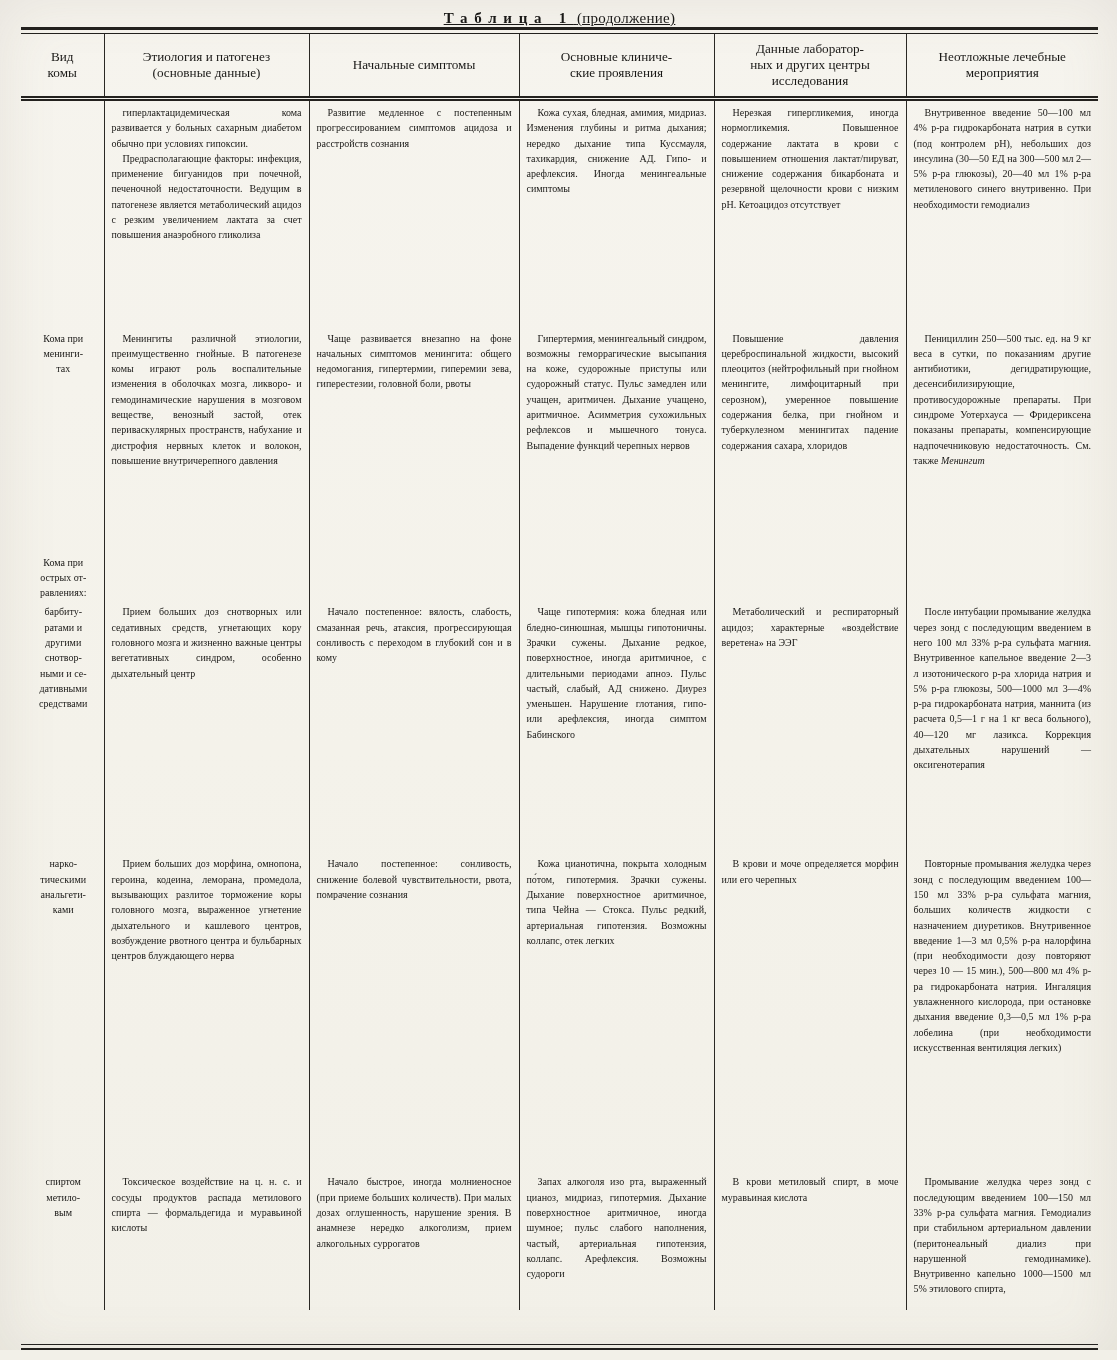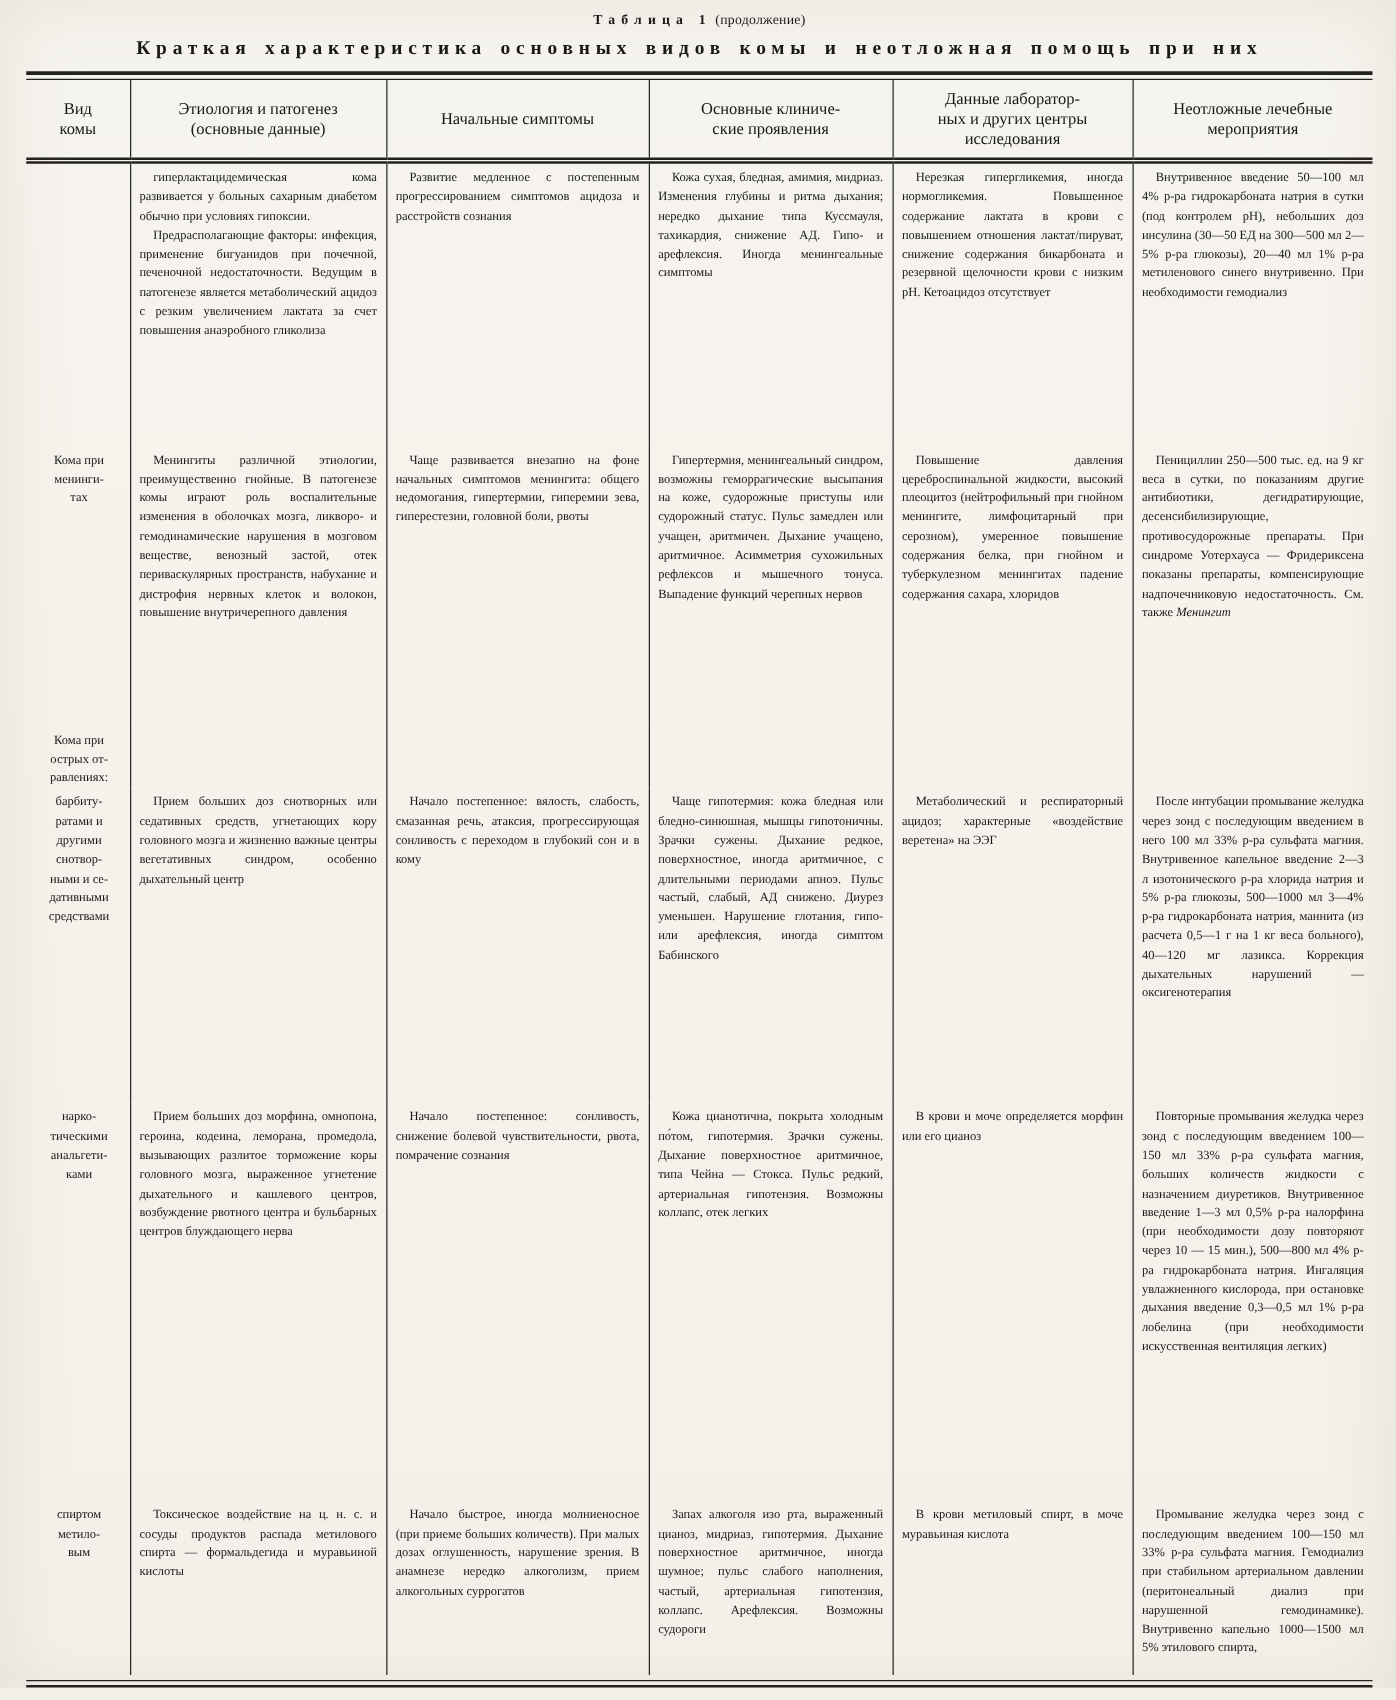--- a/index.html
+++ b/index.html
@@ -9,21 +9,21 @@
     margin:0 auto;
     background:#f5f3ec;
     background-image:linear-gradient(180deg,#f6f4ee 0%,#f4f2ea 55%,#f2f0e8 100%);
     box-shadow:inset 0 0 60px rgba(120,110,90,.12);
     overflow:hidden;
     font-family:"Liberation Serif","DejaVu Serif",serif;
     color:#191816;
     box-sizing:border-box;
     padding:8px 19px 0 21px;
   }
-  .caption{ text-align:center; font-size:11px; margin-top:2px; }
+  .caption{ text-align:center; font-size:15px; margin-top:2px;text-decoration:underline; }
   .caption .tword{ font-weight:bold; letter-spacing:.45em; }
   .caption .tnote{ letter-spacing:.02em; }
   .subtitle{
     text-align:center; font-weight:bold; font-size:15.5px;
     letter-spacing:.3em; word-spacing:.15em; white-space:nowrap;
     margin:8px 0 9px 0;
   }
   .rule-top{ height:3px; border-top:3px solid #23211e; border-bottom:1px solid #23211e; }
   table.koma{
     width:100%; border-collapse:collapse; table-layout:fixed;
@@ -63,21 +63,20 @@
 </head>
 <body>
 
 <div class="page">
 
   <div class="caption">
     <span class="tword">Таблица 1</span>
     <span class="tnote">(продолжение)</span>
   </div>
 
-  <div class="subtitle">Краткая характеристика основных видов комы и неотложная помощь при них</div>
 
   <div class="rule-top"></div>
 
   <table class="koma">
     <colgroup>
       <col class="c0">
         <col class="c1">
         <col class="c2">
         <col class="c3">
         <col class="c4">
@@ -181,21 +180,21 @@
         <td>
             <p>Прием больших доз морфина, омнопона, героина, кодеина, леморана, промедола, вызывающих разлитое торможение коры головного мозга, выраженное угнетение дыхательного и кашлевого центров, возбуждение рвотного центра и бульбарных центров блуждающего нерва</p>
           </td>
         <td>
             <p>Начало постепенное: сонливость, снижение болевой чувствительности, рвота, помрачение сознания</p>
           </td>
         <td>
             <p>Кожа цианотична, покрыта холодным по́том, гипотермия. Зрачки сужены. Дыхание поверхностное аритмичное, типа Чейна — Стокса. Пульс редкий, артериальная гипотензия. Возможны коллапс, отек легких</p>
           </td>
         <td>
-            <p>В крови и моче определяется морфин или его цианоз</p>
+            <p>В крови и моче определяется морфин или его черепных</p>
           </td>
         <td>
             <p>Повторные промывания желудка через зонд с последующим введением 100—150 мл 33% р-ра сульфата магния, больших количеств жидкости с назначением диуретиков. Внутривенное введение 1—3 мл 0,5% р-ра налорфина (при необходимости дозу повторяют через 10 — 15 мин.), 500—800 мл 4% р-ра гидрокарбоната натрия. Ингаляция увлажненного кислорода, при остановке дыхания введение 0,3—0,5 мл 1% р-ра лобелина (при необходимости искусственная вентиляция легких)</p>
           </td>
       </tr>
       <tr class="r5">
         <td class="tcol">спиртом
 метило-
 вым</td>
         <td>

